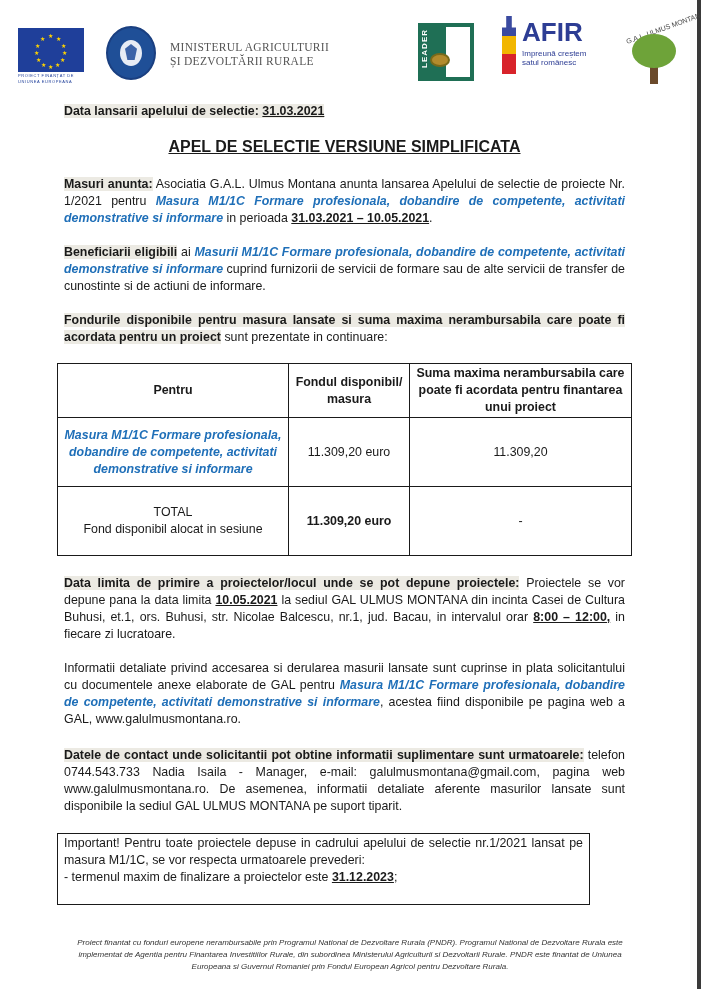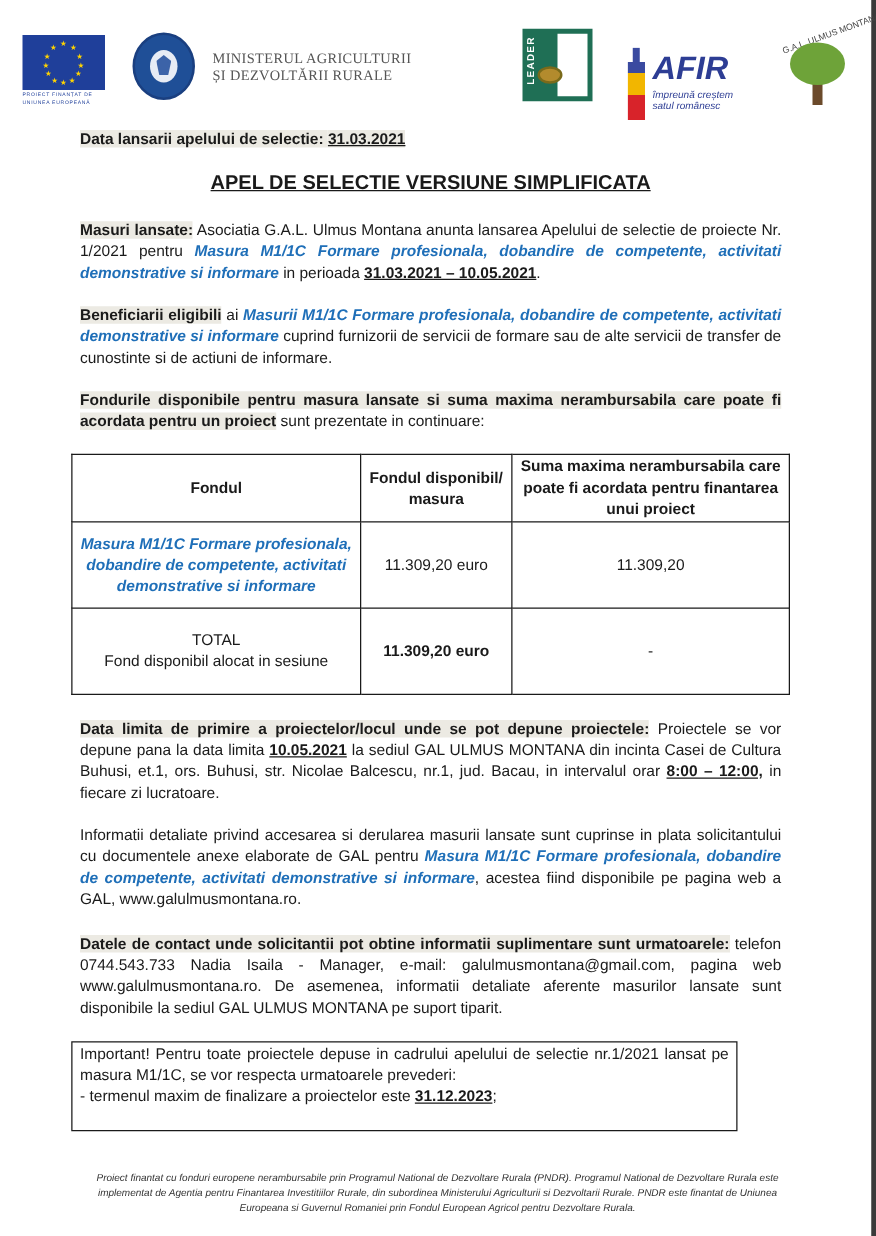--- a/index.html
+++ b/index.html
@@ -26,21 +26,21 @@
   .pndr-logo { left: 322px; top: 22px; width: 72px; height: 60px; }
   .pndr-title { font-family: "Liberation Sans", sans-serif; font-weight: bold; font-size: 20px; color: #7ab648; line-height: 20px; padding-left: 10px; }
   .pndr-art { position: relative; height: 30px; }
   .pndr-tree { position: absolute; left: 0; top: 0; width: 28px; height: 26px; border-radius: 50%; background: #5f9b3c; }
   .pndr-field { position: absolute; left: 18px; top: 8px; width: 54px; height: 14px; background: #2c3a8c; border-radius: 50% 0 0 0; }
   .pndr-caption { font-size: 3.5px; color: #2c3a8c; text-align: center; white-space: nowrap; }
   .leader-logo { left: 418px; top: 23px; width: 56px; height: 58px; background: #1f6f55; }
   .leader-logo .leader-word { position: absolute; left: 2px; top: 6px; color: #fff; font-size: 8px; font-weight: bold; writing-mode: vertical-rl; transform: rotate(180deg); letter-spacing: 1px; }
   .leader-logo .leader-panel { position: absolute; left: 28px; top: 4px; width: 24px; height: 50px; background: #fff; }
   .leader-logo .leader-seed { position: absolute; left: 12px; top: 30px; width: 20px; height: 14px; border-radius: 50%; background: #b38b2d; border: 2px solid #7a6a1a; box-sizing: border-box; }
-  .afir-logo { left: 500px; top: 38px; width: 92px; height: 58px; font-style: italic; }
+  .afir-logo { left: 500px; top: 16px; width: 92px; height: 58px; }
   .afir-symbol { position: absolute; left: 2px; top: 0; width: 14px; height: 58px; background: linear-gradient(#3a4aa0 0 35%, #f2b600 35% 65%, #d8232a 65% 100%); clip-path: polygon(30% 0,70% 0,70% 20%,100% 20%,100% 100%,0 100%,0 20%,30% 20%); }
   .afir-word { position: absolute; left: 22px; top: 2px; font-size: 26px; font-weight: bold; color: #2d3d94; line-height: 28px; }
   .afir-tag { position: absolute; left: 22px; top: 33px; font-size: 8px; color: #2d3d94; line-height: 9px; white-space: nowrap; }
   .gal-logo { left: 620px; top: 18px; width: 72px; height: 70px; }
   .gal-text { position: absolute; left: 4px; top: 6px; font-size: 7px; color: #444; transform: rotate(-20deg); white-space: nowrap; }
   .gal-crown { position: absolute; left: 12px; top: 16px; width: 44px; height: 34px; border-radius: 50%; background: #6ea339; }
   .gal-trunk { position: absolute; left: 30px; top: 44px; width: 8px; height: 22px; background: #6b4a2b; }
 
   
   .content { position: absolute; left: 64px; width: 561px; font-size: 12.4px; line-height: 17px; }
@@ -116,35 +116,35 @@
   </div>
 </div>
 
 <div class="launch-date">
   <span class="hl">Data lansarii apelului de selectie: </span><span class="hl u">31.03.2021</span>
 </div>
 
 <div class="title">APEL DE SELECTIE VERSIUNE SIMPLIFICATA</div>
 
 <div class="content just" style="top:176px">
-  <b class="hl">Masuri lansate:</b><span> Asociatia G.A.L. Ulmus Montana anunta lansarea Apelului de selectie de proiecte Nr. 1/2021 pentru </span><span class="blue-it">Masura M1/1C Formare profesionala, dobandire de competente, activitati demonstrative si informare</span><span>  in perioada </span><span class="u">31.03.2021 – 10.05.2021</span><span>.</span>
+  <b class="hl">Masuri anunta:</b><span> Asociatia G.A.L. Ulmus Montana anunta lansarea Apelului de selectie de proiecte Nr. 1/2021 pentru </span><span class="blue-it">Masura M1/1C Formare profesionala, dobandire de competente, activitati demonstrative si informare</span><span>  in perioada </span><span class="u">31.03.2021 – 10.05.2021</span><span>.</span>
 </div>
 
 <div class="content just" style="top:244px">
   <b class="hl">Beneficiarii eligibili</b><span> ai </span><span class="blue-it">Masurii M1/1C Formare profesionala, dobandire de competente, activitati demonstrative si informare</span><span>  cuprind furnizorii de servicii de formare sau de alte servicii de transfer de cunostinte si de actiuni de informare.</span>
 </div>
 
 <div class="content just" style="top:312px">
   <b class="hl">Fondurile disponibile pentru masura lansate si suma maxima nerambursabila care poate fi acordata pentru un proiect</b><span> sunt prezentate in continuare:</span>
 </div>
 
 <table class="funds">
   <tbody>
       <tr>
-    <th style="width:222px">Fondul</th>
+    <th style="width:222px">Pentru</th>
     <th style="width:112px">Fondul disponibil/ masura</th>
     <th>Suma maxima nerambursabila care poate fi acordata pentru finantarea unui proiect</th>
   </tr>
   <tr class="r1">
     <td class="measure">Masura M1/1C Formare profesionala, dobandire de competente, activitati demonstrative si informare</td>
     <td>11.309,20 euro</td>
     <td>11.309,20</td>
   </tr>
   <tr class="r2">
     <td style="font-weight:normal">

